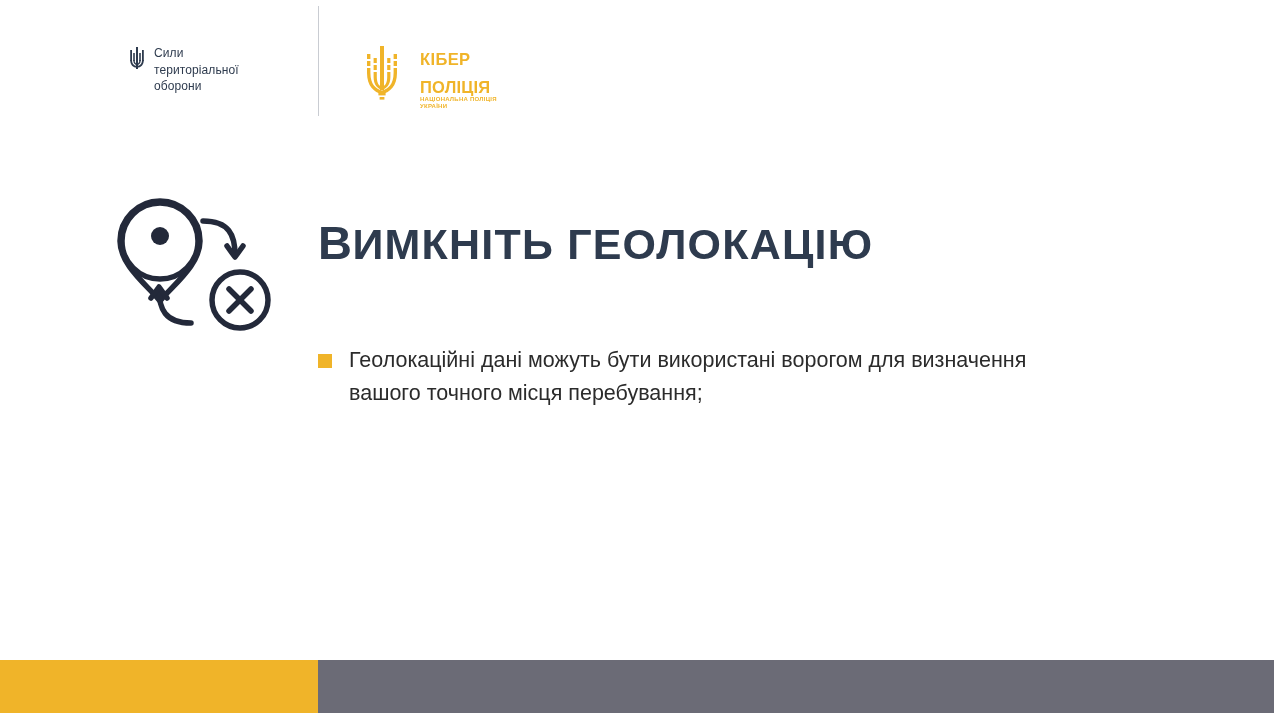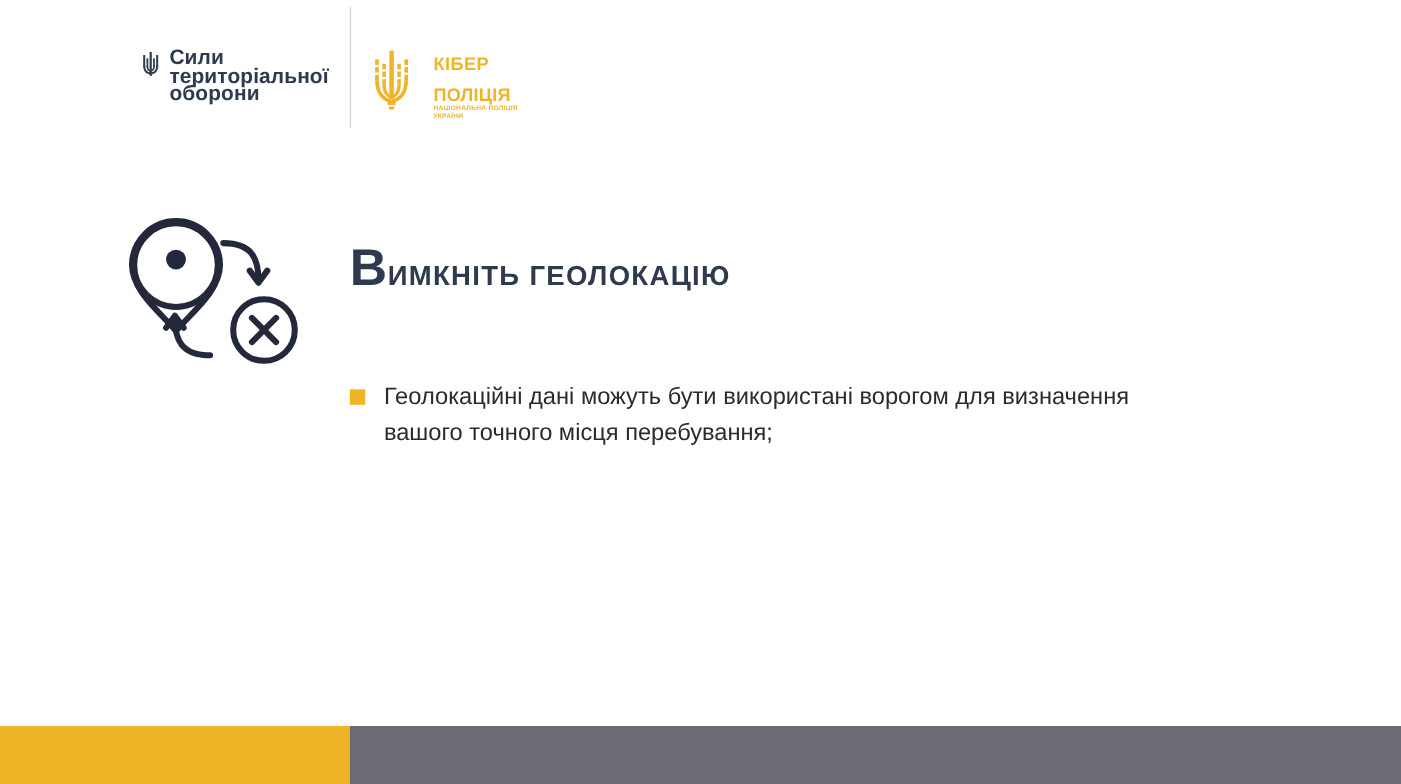--- a/index.html
+++ b/index.html
@@ -35,38 +35,38 @@
     gap: 9px;
   }
   .tdf-trident {
     width: 16px;
     height: 22px;
     margin-top: 2px;
     flex: none;
   }
   .tdf-text {
     font-family: "Liberation Sans", sans-serif;
-    font-size: 19px;
+    font-size: 12px;
     line-height: 16.5px;
-    font-weight: bold;
+    font-weight: normal;
     color: #2e3b4e;
     letter-spacing: 0.1px;
     white-space: pre-line;
   }
   .header-divider {
     position: absolute;
     left: 318px;
     top: 6px;
     width: 1px;
     height: 110px;
     background: #c9ccd2;
   }
   .cyber-logo {
     position: absolute;
-    left: 328px;
+    left: 354px;
     top: 42px;
     display: flex;
     align-items: flex-start;
     gap: 10px;
   }
   .cyber-mark {
     width: 56px;
     height: 58px;
     flex: none;
   }
@@ -111,21 +111,21 @@
   .title .cap {
     font-family: "Liberation Sans", sans-serif;
     font-weight: bold;
     font-size: 47px;
     letter-spacing: 0.5px;
     color: #2e3b4e;
   }
   .title .sc {
     font-family: "Liberation Sans", sans-serif;
     font-weight: bold;
-    font-size: 25px;
+    font-size: 43px;
     letter-spacing: 1.2px;
     color: #2e3b4e;
     margin-top: 46px;
   }
 
   .bullets {
     position: absolute;
     left: 318px;
     top: 320px;
     width: 720px;

